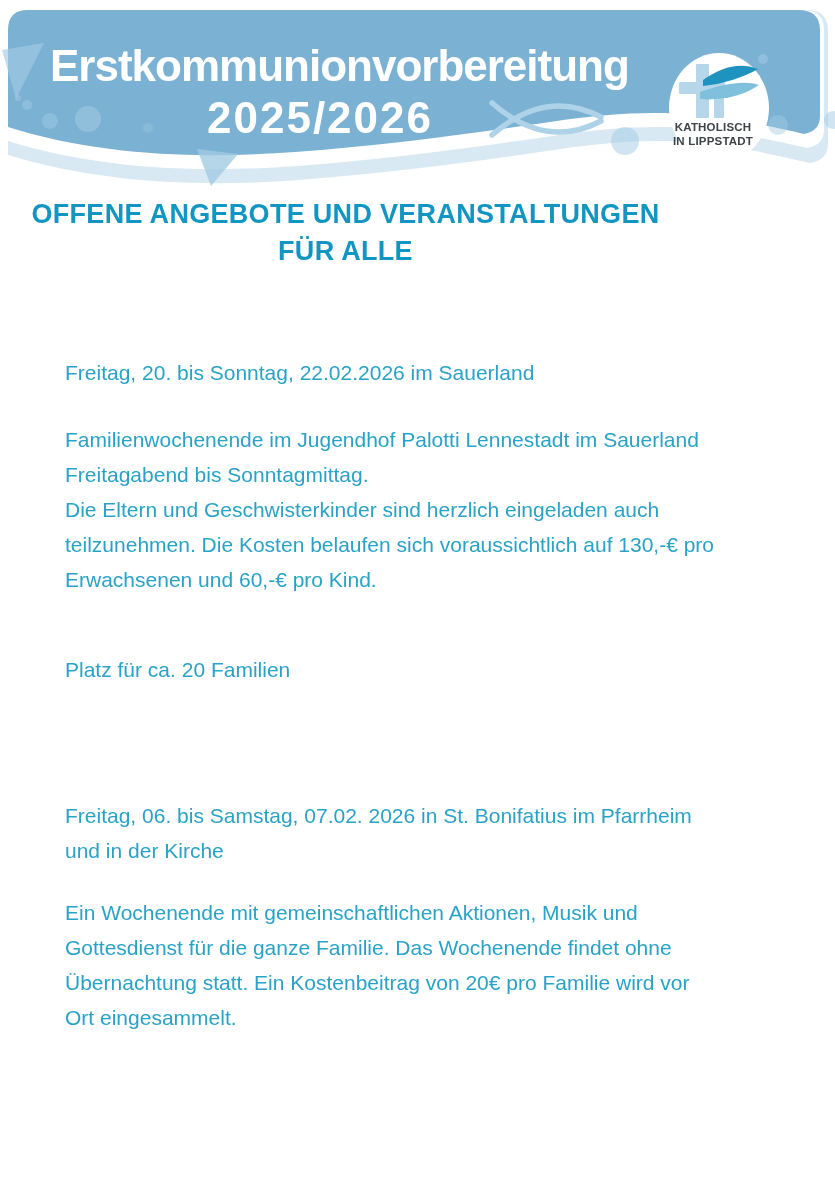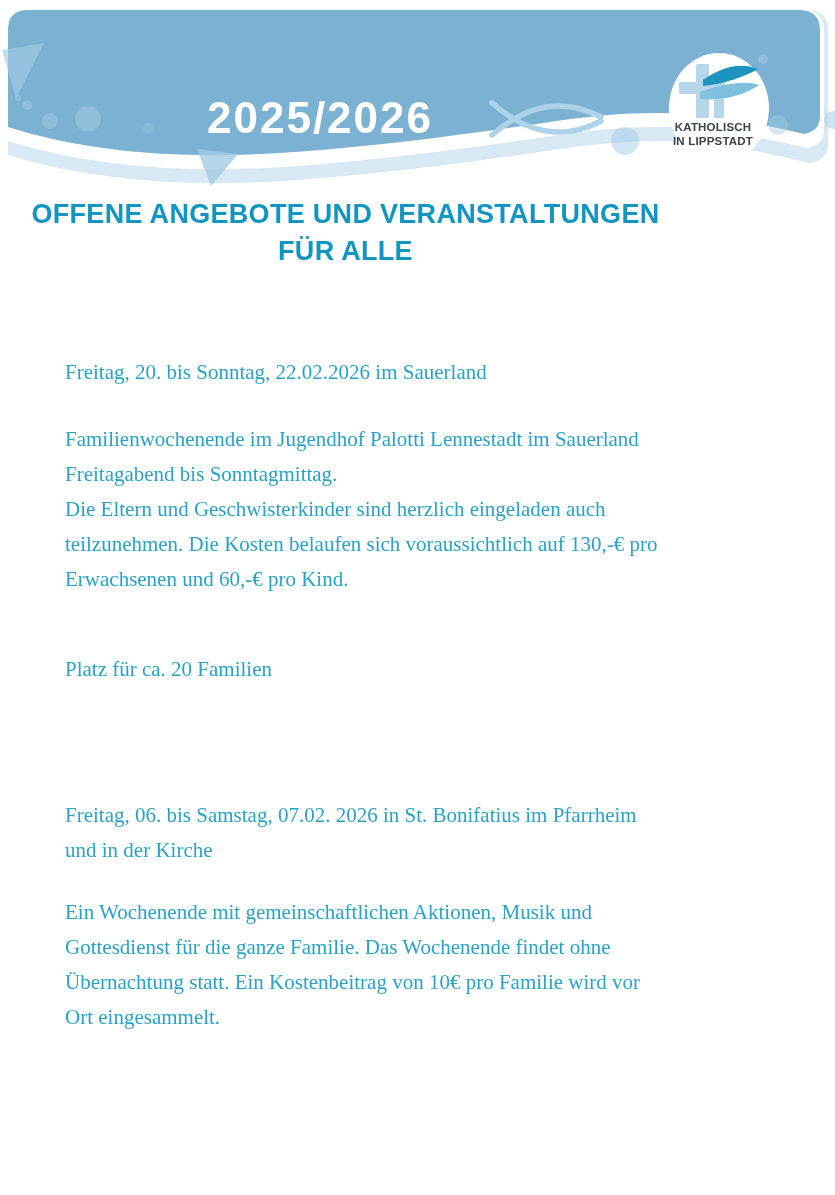--- a/index.html
+++ b/index.html
@@ -41,21 +41,21 @@
   }
   .sub-heading{
     position:absolute;font-size:25px;font-weight:700;
     color:var(--teal_mid);white-space:nowrap;line-height:35px;
   }
   .sub-heading.s1{left:117px;top:285px;}
   .sub-heading.s2{left:65px;top:725px;}
   .body-text{
     position:absolute;left:65px;width:720px;
     font-size:21px;line-height:35px;
-    color:var(--teal_body);white-space:pre-line;font-family:Liberation Serif, serif;
+    color:var(--teal_body);white-space:pre-line;
   }
   .date1{top:355px;}
   .para1{top:422px;}
   .note1{top:620px;margin-top:32px;}
   .date2{top:798px;}
   .para2{top:895px;}
 </style>
 </head>
 <body>
 
@@ -104,33 +104,34 @@
       </g>
       <g>
         <path class="logo-wave-dark" d="M703,80 C722,66 741,62 758,69 C744,77 724,84 703,86 Z"></path>
         <path class="logo-wave-light" d="M700,92 C722,84 745,80 759,85 C745,95 722,101 700,99 Z"></path>
       </g>
       <text class="logo-text" x="713" y="131">KATHOLISCH</text>
       <text class="logo-text" x="713" y="145">IN LIPPSTADT</text>
     </g>
   </svg>
 
+  <div class="banner-title1">Erstkommunionvorbereitung</div>
   <div class="banner-title2">2025/2026</div>
 
   <div class="main-heading">OFFENE ANGEBOTE UND VERANSTALTUNGEN
 FÜR ALLE</div>
 
   <div class="body-text date1">Freitag, 20. bis Sonntag, 22.02.2026 im Sauerland</div>
   <div class="body-text para1">Familienwochenende im Jugendhof Palotti Lennestadt im Sauerland
 Freitagabend bis Sonntagmittag.
 Die Eltern und Geschwisterkinder sind herzlich eingeladen auch
 teilzunehmen. Die Kosten belaufen sich voraussichtlich auf 130,-€ pro
 Erwachsenen und 60,-€ pro Kind.</div>
   <div class="body-text note1">Platz für ca. 20 Familien</div>
 
   <div class="body-text date2">Freitag, 06. bis Samstag, 07.02. 2026 in St. Bonifatius im Pfarrheim
 und in der Kirche</div>
   <div class="body-text para2">Ein Wochenende mit gemeinschaftlichen Aktionen, Musik und
 Gottesdienst für die ganze Familie. Das Wochenende findet ohne
-Übernachtung statt. Ein Kostenbeitrag von 10€ pro Familie wird vor
+Übernachtung statt. Ein Kostenbeitrag von 20€ pro Familie wird vor
 Ort eingesammelt.</div>
 
 </div>
 
 </body></html>

